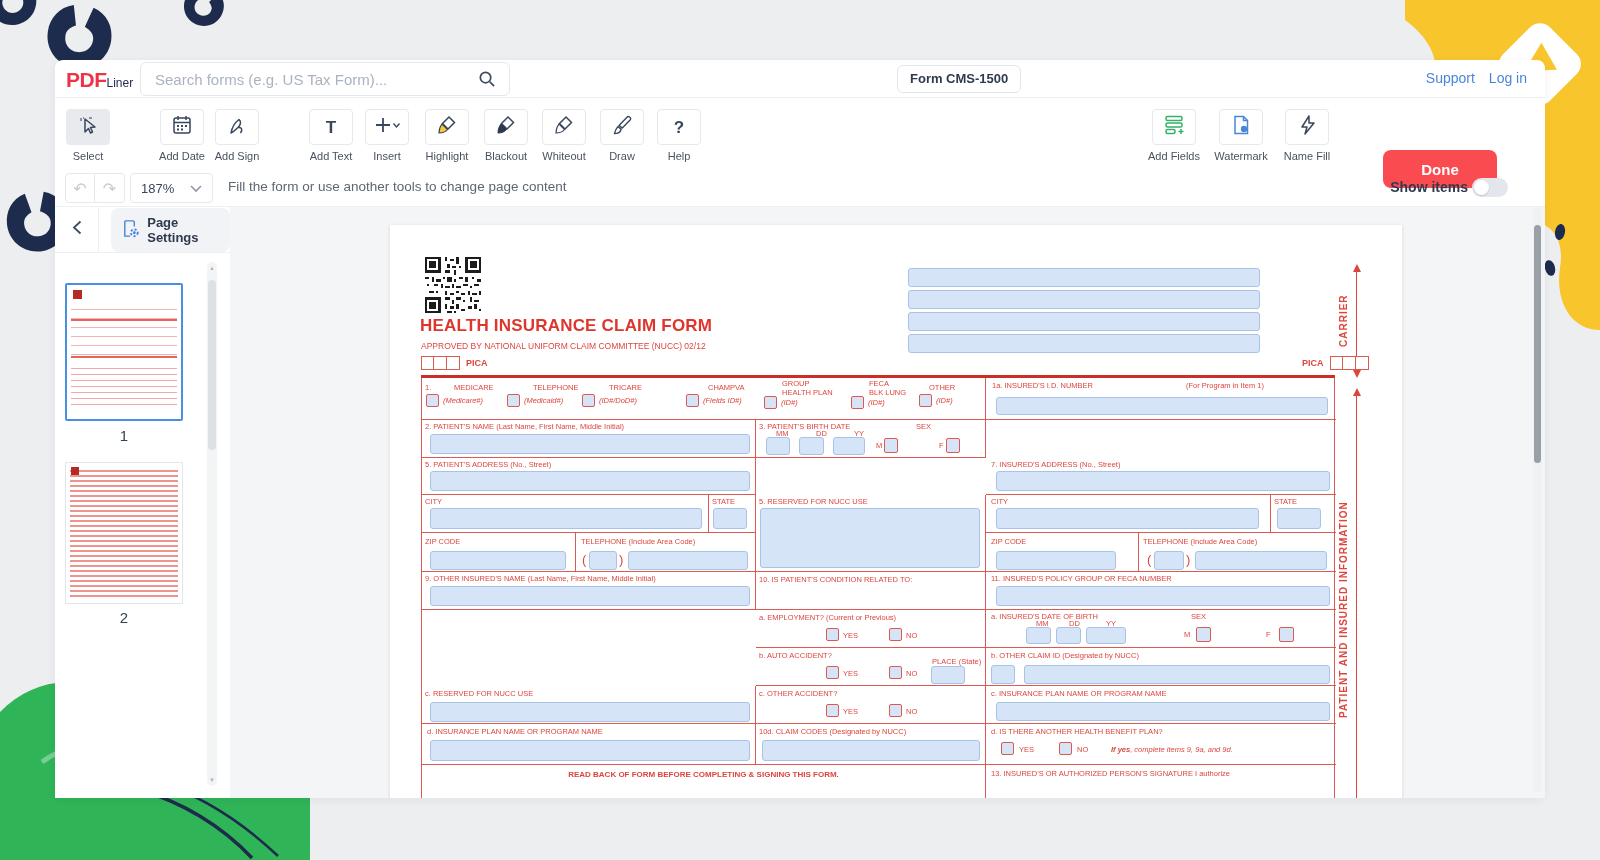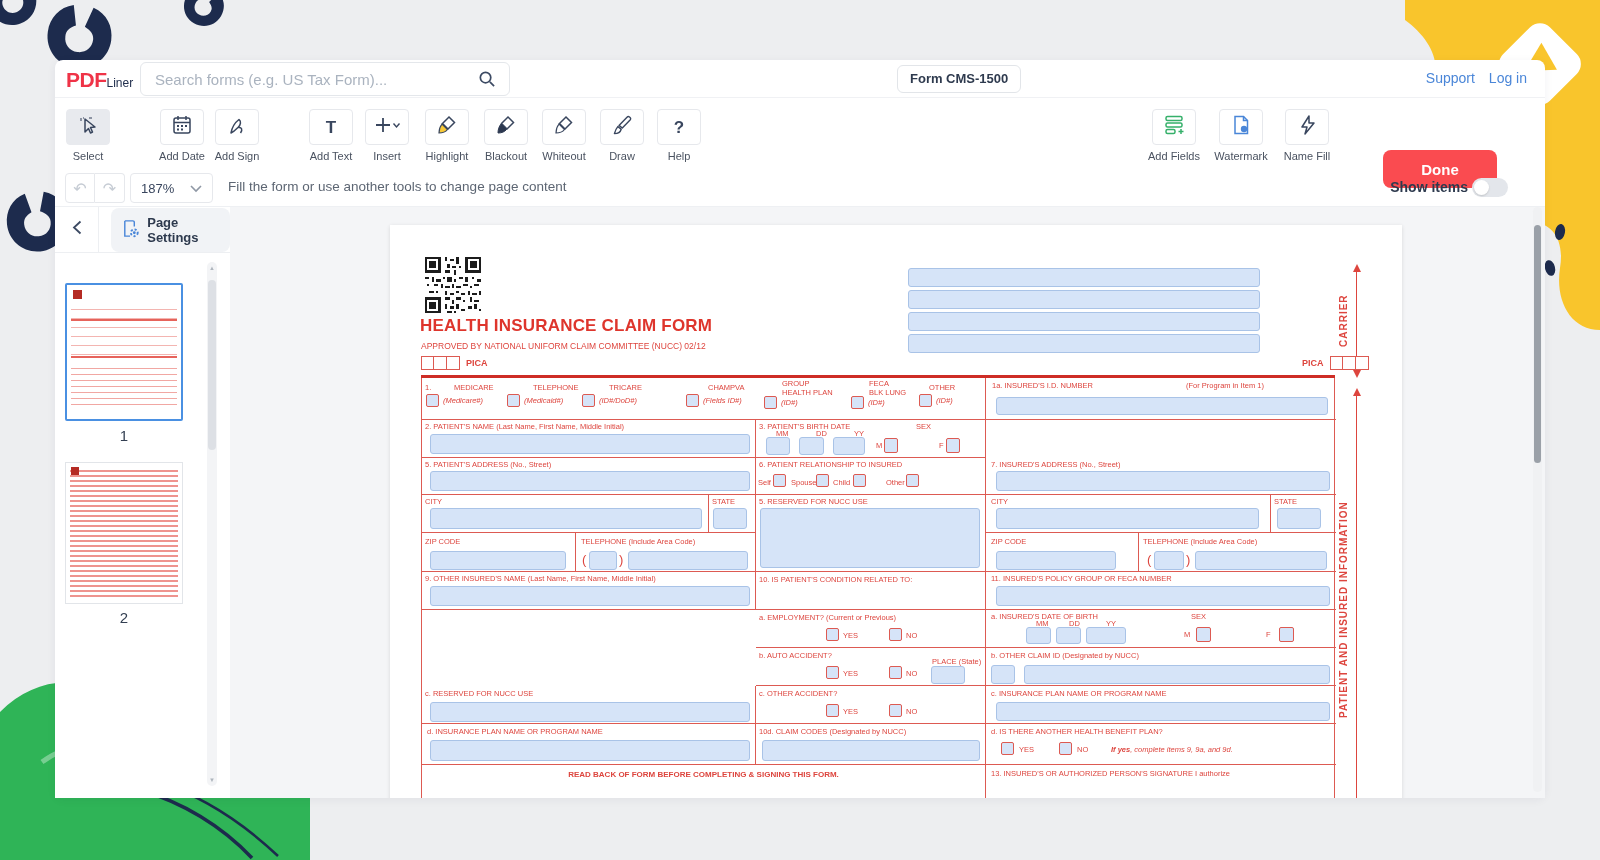--- a/index.html
+++ b/index.html
@@ -531,31 +531,20 @@
             <div class="fl" style="left:120px;top:21px">M</div>
             <div class="cb" style="left:128px;top:18px;width:14px;height:15px"></div>
             <div class="fl" style="left:183px;top:21px">F</div>
             <div class="cb" style="left:190px;top:18px;width:14px;height:15px"></div>
           </div>
 
           <div class="cell" style="left:0;top:80px;width:334px;height:37px">
             <div class="fl" style="left:3px;top:2px">5. PATIENT'S ADDRESS (No., Street)</div>
             <div class="inp" style="left:8px;top:13px;width:320px;height:20px"></div>
           </div>
-          <div class="cell" style="left:334px;top:80px;width:230px;height:37px">
-            <div class="fl" style="left:3px;top:2px">6. PATIENT RELATIONSHIP TO INSURED</div>
-            <div class="fl" style="left:2px;top:20px">Self</div>
-            <div class="cb" style="left:17px;top:16px"></div>
-            <div class="fl" style="left:35px;top:20px">Spouse</div>
-            <div class="cb" style="left:60px;top:16px"></div>
-            <div class="fl" style="left:77px;top:20px">Child</div>
-            <div class="cb" style="left:97px;top:16px"></div>
-            <div class="fl" style="left:130px;top:20px">Other</div>
-            <div class="cb" style="left:150px;top:16px"></div>
-          </div>
           <div class="cell nbr" style="left:564px;top:80px;width:350px;height:37px">
             <div class="fl" style="left:5px;top:2px">7. INSURED'S ADDRESS (No., Street)</div>
             <div class="inp" style="left:10px;top:13px;width:334px;height:20px"></div>
           </div>
 
           <div class="cell" style="left:0;top:117px;width:287px;height:38px">
             <div class="fl" style="left:3px;top:2px">CITY</div>
             <div class="inp" style="left:8px;top:13px;width:272px;height:21px"></div>
           </div>
           <div class="cell" style="left:287px;top:117px;width:47px;height:38px">

